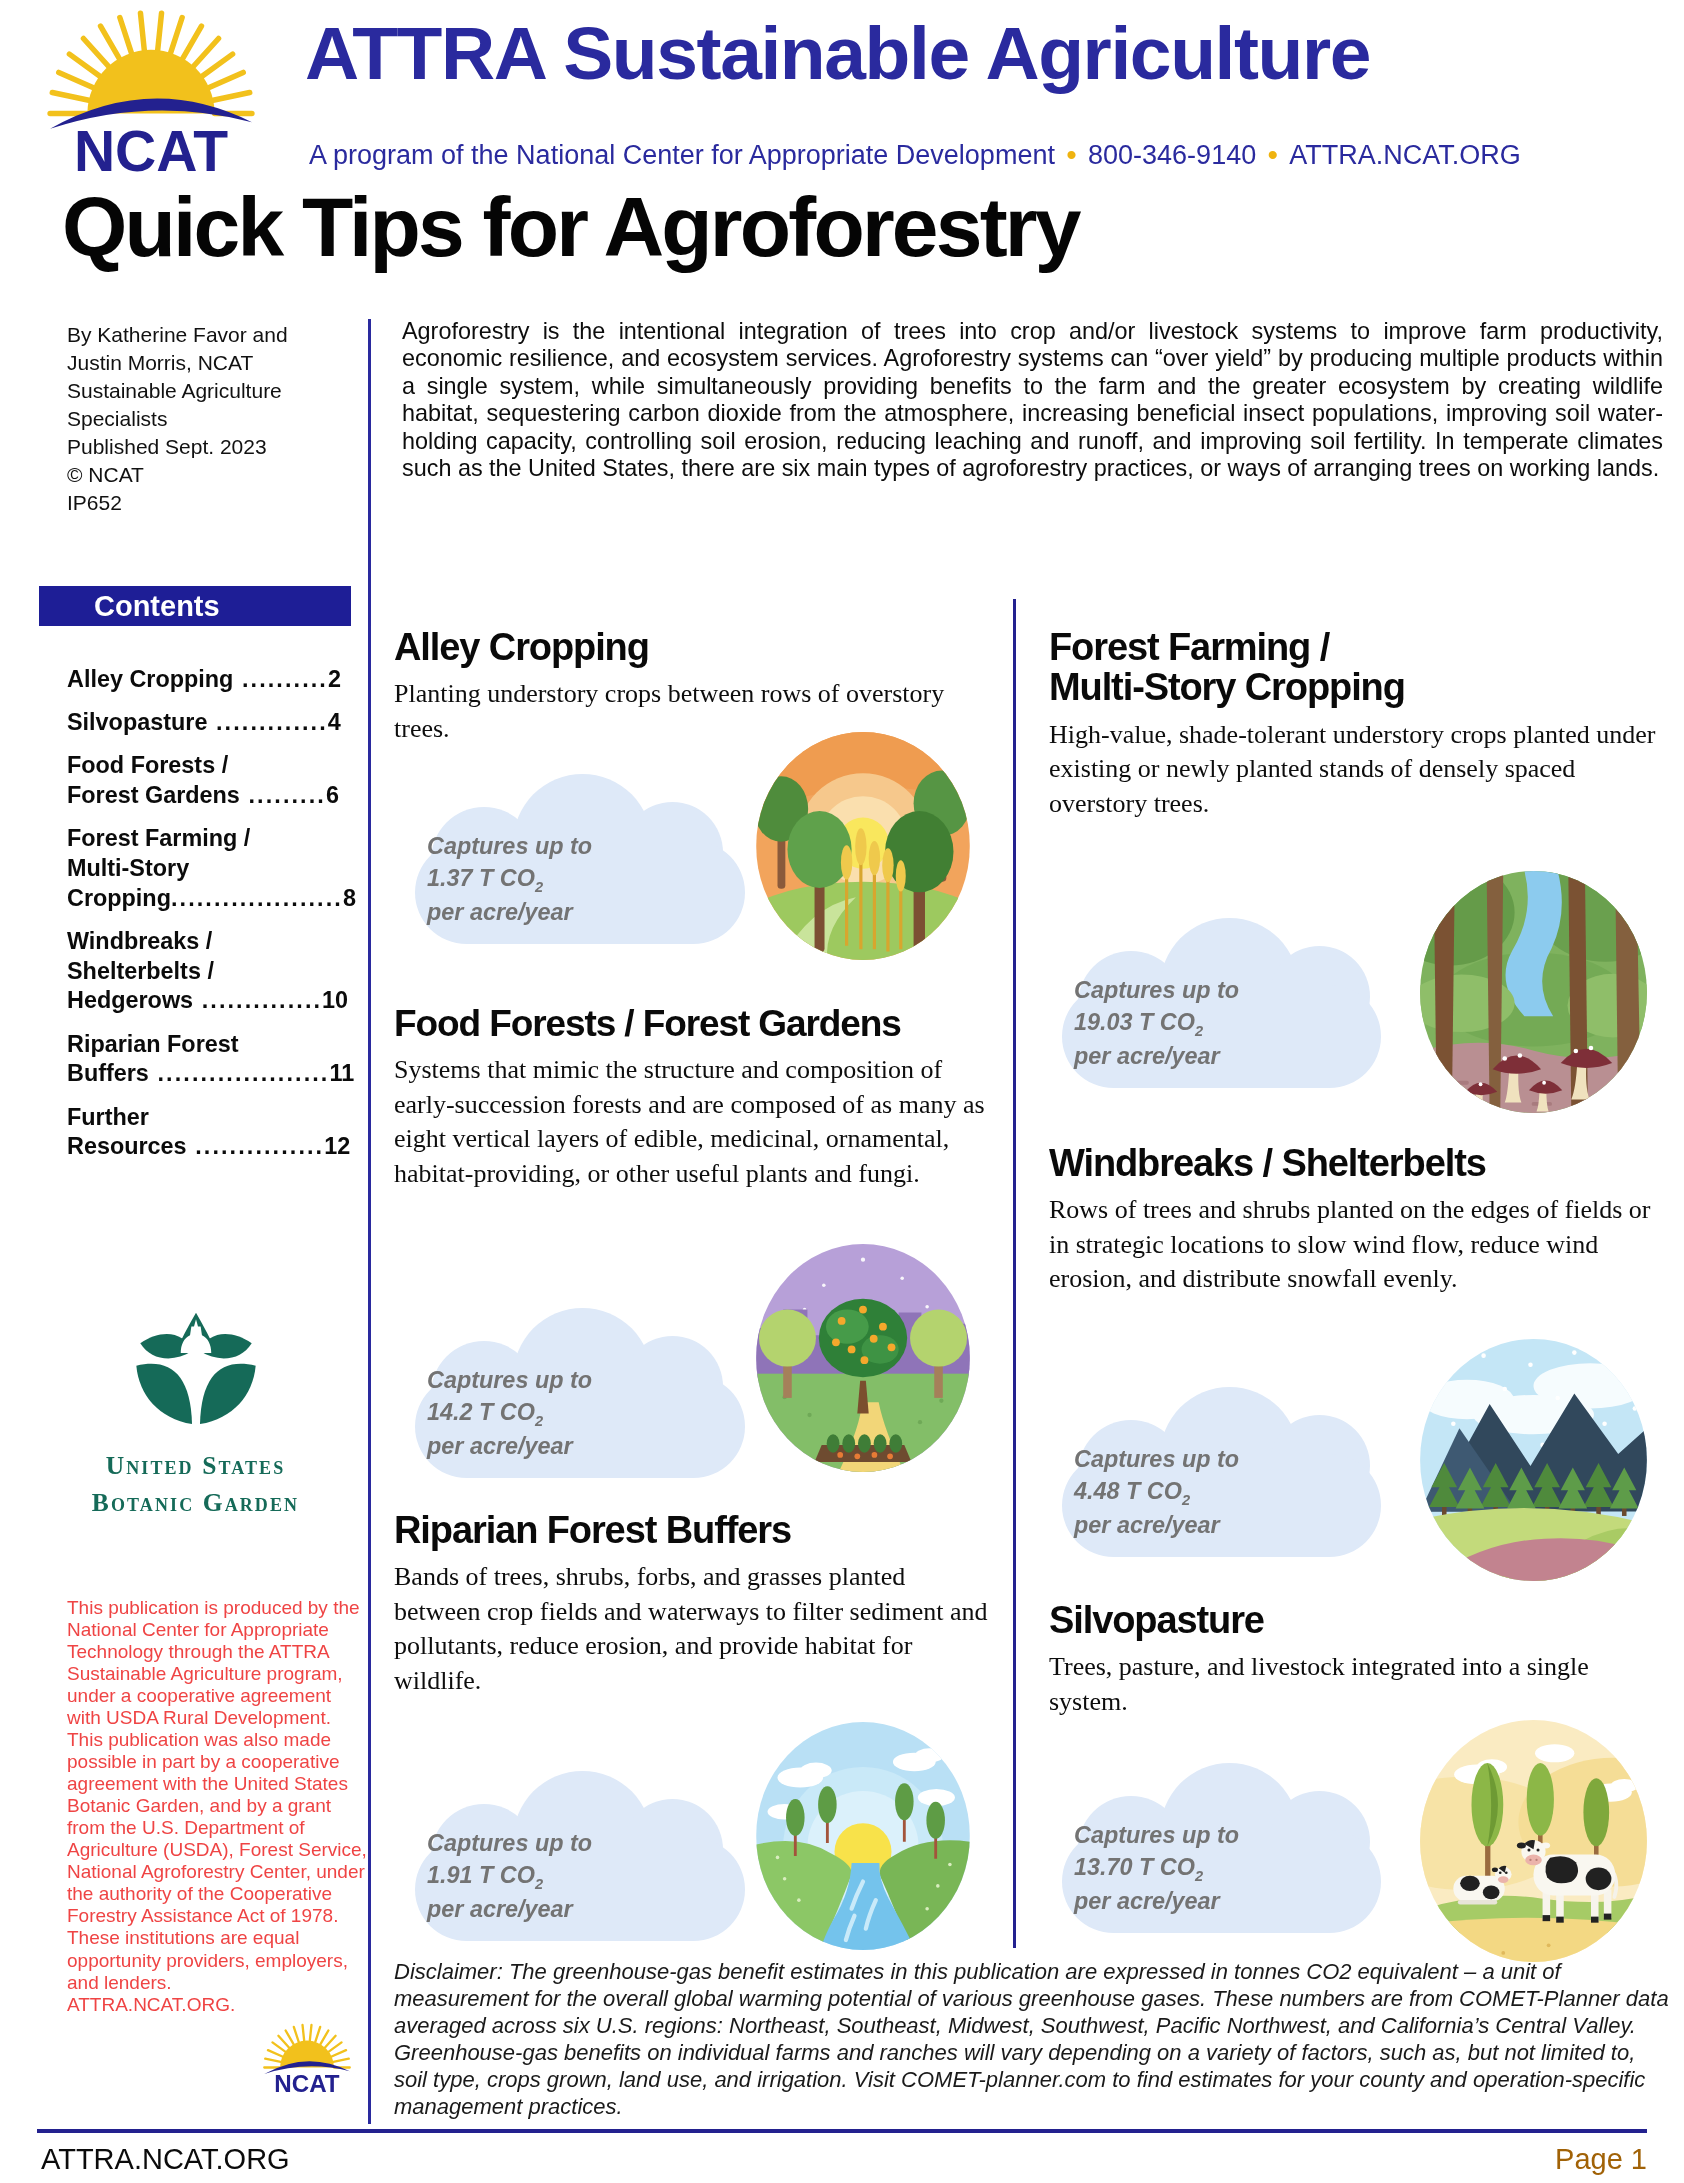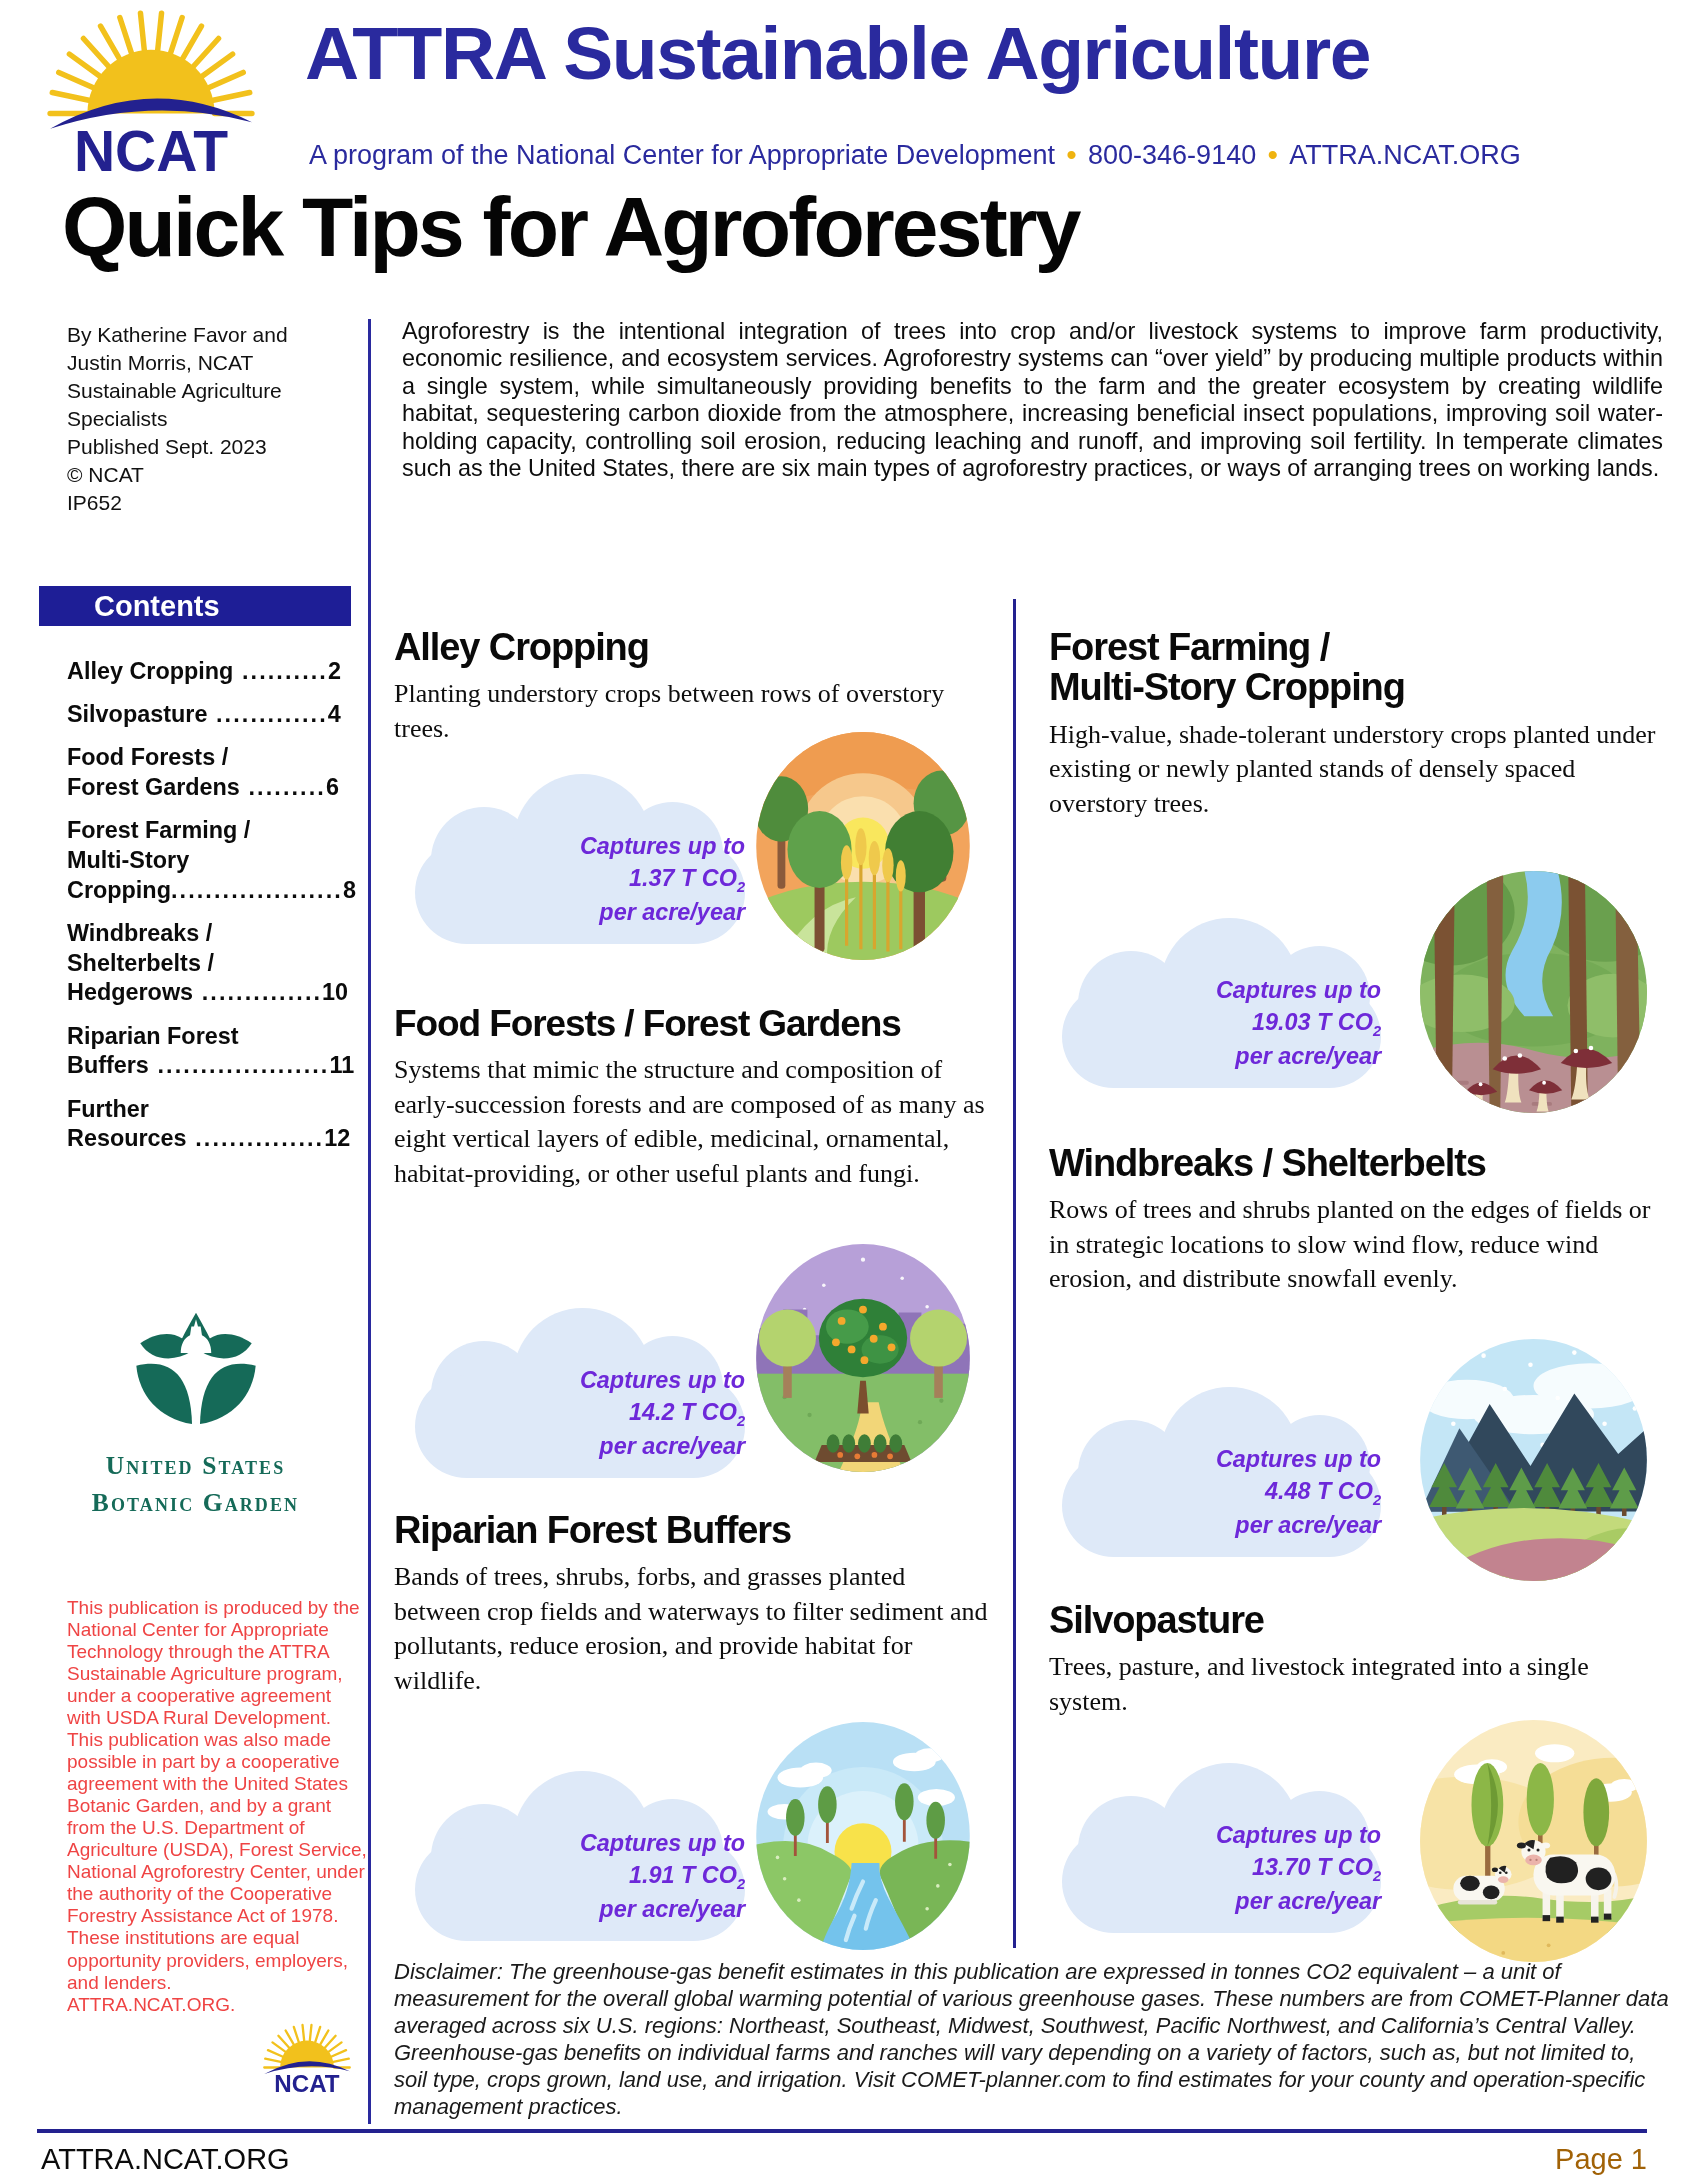--- a/index.html
+++ b/index.html
@@ -18,21 +18,21 @@
   .page-title { left:62px; top:179px; font-size:84px; font-weight:bold; letter-spacing:-2.8px;
                 color:#050505; white-space:nowrap; }
 
   
   .byline { left:67px; top:321px; width:305px; font-size:21px; line-height:1.33;
             color:#111; white-space:pre-line; }
   .contents-bar { left:39px; top:586px; width:312px; height:40px; background:#1E1E96; }
   .contents-bar span { display:block; padding-left:55px; font-size:29px; font-weight:bold;
                        color:#fff; line-height:40px; }
   .toc { left:67px; top:657px; width:291px; }
-  .toc-item { margin-bottom:13.5px; font-size:23.4px; font-weight:bold; color:#0b0b0b; line-height:1.27; }
+  .toc-item { margin-bottom:13.5px; font-size:23.4px; font-weight:bold; color:#0b0b0b; line-height:1.27;margin-top:8px; }
   .toc-label { white-space:pre-line; }
   .toc-leader { letter-spacing:2.1px; }
   .usbg { left:50px; top:1310px; width:291px; text-align:center; }
   .usbg svg { width:146px; height:126px; }
   .usbg-text { margin-top:10px; font-family:"Liberation Serif", serif; font-variant:small-caps;
                font-weight:600; font-size:25.5px; letter-spacing:2.1px; color:#156A58; line-height:1.45; }
   .production { left:67px; top:1597px; width:303px; font-size:19px; line-height:1.16; color:#ef4444; }
   .ncat-small { left:260px; top:2022px; width:94px; height:72px; }
 
   
@@ -52,22 +52,22 @@
   .practice.narrowhead h2 { font-size:37px; }
 
   
   .cloud { position:absolute; }
   .cloud .puff { position:absolute; background:#DEE9F8; border-radius:50%; }
   .cloud .base { position:absolute; left:0; top:67px; width:100%; height:103px;
                  background:#DEE9F8; border-radius:60px; }
   .cloud .p1 { left:15.6px; top:33px; width:106px; height:106px; }
   .cloud .p2 { left:98px; top:0;   width:139px; height:139px; }
   .cloud .p3 { left:207px; top:28px; width:101px; height:101px; }
-  .cloud-text { position:absolute; left:0; top:57px; width:100%; text-align:right;
-                font-size:23.4px; font-weight:bold; font-style:italic; color:#6d28d9; line-height:1.35; }
+  .cloud-text { position:absolute; left:12px; top:57px; width:100%; text-align:left;
+                font-size:23.4px; font-weight:bold; font-style:italic; color:#737373; line-height:1.35; }
   .cloud-text sub { font-size:0.62em; }
 
   .illus { position:absolute; }
 
   
   .disclaimer { left:394px; top:1958px; width:1276px; font-size:22px; font-style:italic;
                 line-height:1.23; color:#1a1a1a; }
   .footer-site { left:41px; top:2143px; font-size:29px; color:#0b0b0b; }
   .footer-page { right:37px; top:2143px; font-size:29px; color:#a16207; }
 </style>

